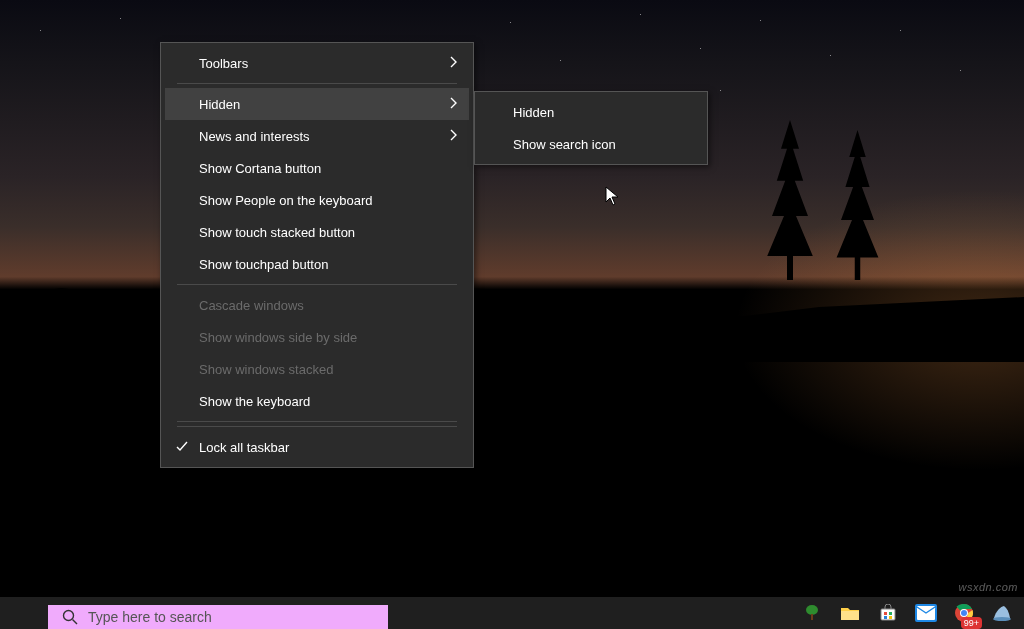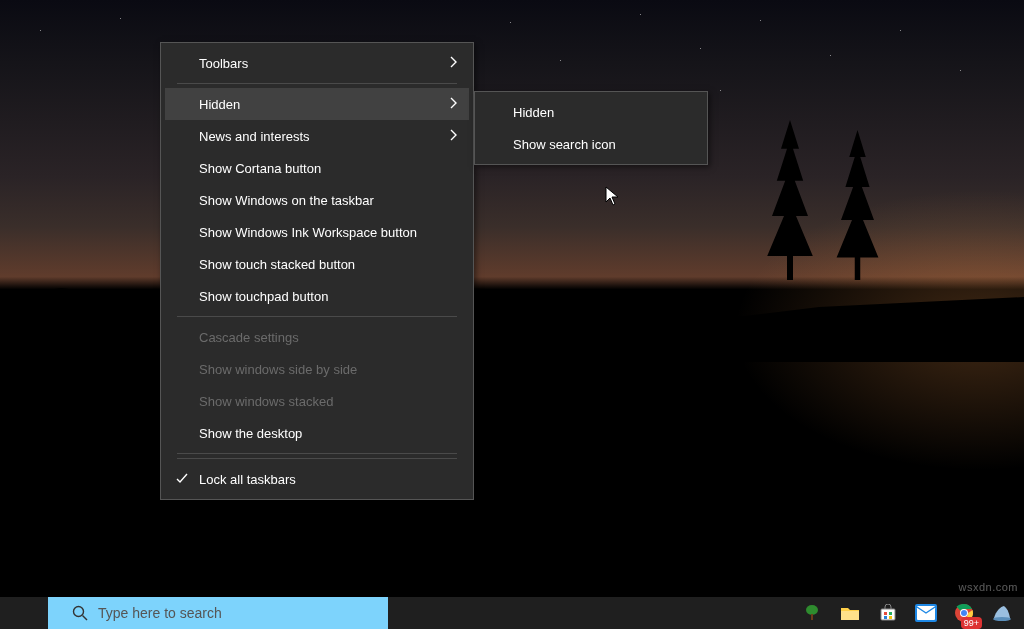--- a/index.html
+++ b/index.html
@@ -42,25 +42,25 @@
     height: 32px;
     background: #1f1f1f;
     display: flex;
     align-items: center;
   }
   .searchbox {
     position: absolute;
     left: 48px;
     bottom: 0;
     width: 340px;
-    height: 32px;
-    background: #7dd3fc;
-    display: flex;
-    align-items: center;
-    padding-left: 24px;
+    height: 24px;
+    background: #f0abfc;
+    display: flex;
+    align-items: center;
+    padding-left: 14px;
     color: #555;
   }
   .searchbox svg { flex: 0 0 auto; margin-right: 10px; }
   .searchbox span { font-size: 14px; color:#555;}
   .tray {
     position: absolute;
     right: 8px; bottom: 0;
     height: 32px;
     display: flex;
     align-items: center;
@@ -107,20 +107,21 @@
     position: absolute;
     left: 605px; top: 186px;
     width: 14px; height: 20px;
     pointer-events: none;
   }
 
   .watermark{
     position:absolute; right:6px; bottom:36px;
     font-size:11px; color:rgba(255,255,255,.35);
     letter-spacing:.5px;
+    font-style:italic;
   }
 </style>
 </head>
 <body>
 
 <div class="wallpaper">
   <div class="stars">
     <div class="star" style="left:40px;top:30px"></div>
     <div class="star" style="left:120px;top:18px"></div>
     <div class="star" style="left:510px;top:22px"></div>
@@ -164,53 +165,50 @@
     <span class="arrow">
       <svg width="8" height="12" viewBox="0 0 8 12">
           <path d="M2 1l5 5-5 5" stroke="#fff" stroke-width="1.4" fill="none"></path>
         </svg>
     </span>
   </div>
   <div class="mi">
     <span>Show Cortana button</span>
   </div>
   <div class="mi">
-    <span>Show Windows on the taskbar</span>
-  </div>
-  <div class="mi">
-    <span>Show Windows Ink Workspace button</span>
+    <span>Show People on the keyboard</span>
   </div>
   <div class="mi">
     <span>Show touch stacked button</span>
   </div>
   <div class="mi">
     <span>Show touchpad button</span>
   </div>
   <div class="sep"></div>
   <div class="mi disabled">
-    <span>Cascade settings</span>
+    <span>Cascade windows</span>
   </div>
   <div class="mi disabled">
     <span>Show windows side by side</span>
   </div>
   <div class="mi disabled">
     <span>Show windows stacked</span>
   </div>
   <div class="mi">
-    <span>Show the desktop</span>
+    <span>Show the keyboard</span>
   </div>
   <div class="sep"></div>
   <div class="sep"></div>
   <div class="mi">
     <span class="lead">
       <svg width="14" height="14" viewBox="0 0 14 14">
           <path d="M2 7l3 3 7-8" stroke="#fff" stroke-width="1.4" fill="none"></path>
         </svg>
     </span>
-    <span>Lock all taskbars</span>
+    <span>Lock all taskbar</span>
   </div>
 </div>
 
 <div class="menu sub">
   <div class="mi">
     <span>Hidden</span>
   </div>
   <div class="mi">
     <span>Show search icon</span>
   </div>

